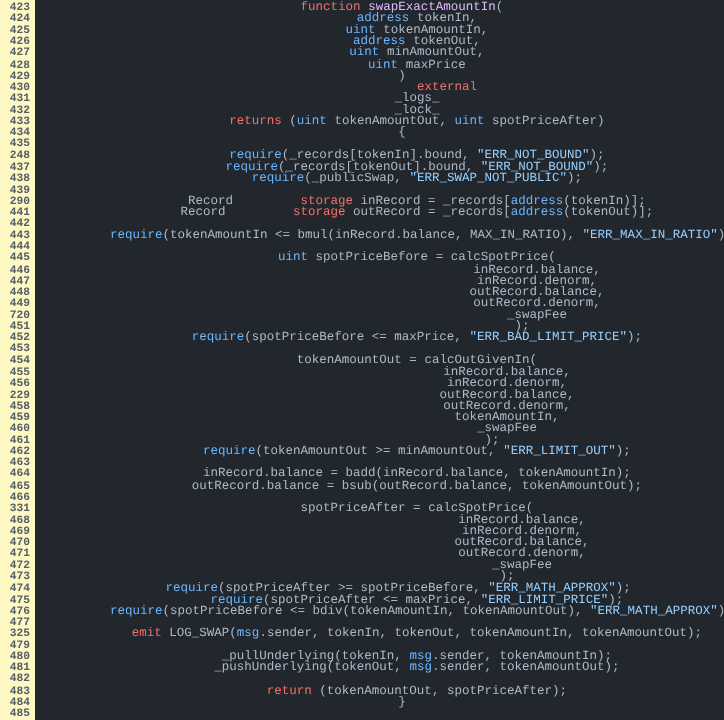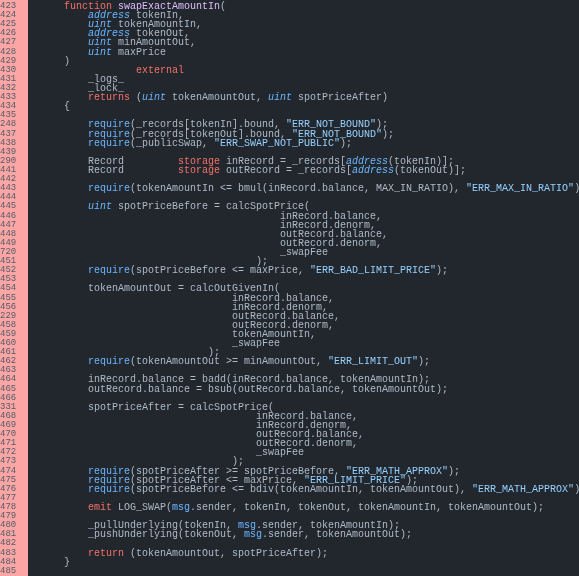--- a/index.html
+++ b/index.html
@@ -8,46 +8,49 @@
   font-family: 'SFMono-Regular', Consolas, 'Liberation Mono', Menlo, monospace;
   font-size: 10px;
   line-height: 1.0;
   width: 579px;
   height: 576px;
   overflow: hidden;
   display: flex;
 }
 .gutter {
   width: 28px;
-  background: #fca5a5;
+  background: #fef9c3;
   color: #545d68;
+  text-align: right;
   padding: 2px 4px 2px 0;
   user-select: none;
   flex-shrink: 0;
+  font-weight: bold;
 }
 .gutter-line {
   height: 9.12px;
   line-height: 9.12px;
   font-size: 9px;
 }
 .code {
   flex: 1;
   padding: 2px 0 2px 12px;
   color: #adbac7;
   white-space: pre;
   overflow: hidden;
+  text-align: center;
 }
 .code-line {
   height: 9.12px;
   line-height: 9.12px;
 }
 .kw-func { color: #f47067; }
 .kw-storage { color: #f47067; margin-left: 48px; }
 .kw-ctrl { color: #f47067; }
-.type { color: #6cb6ff; font-style: italic; }
+.type { color: #6cb6ff; }
 .fn-name { color: #dcbdfb; }
 .string { color: #96d0ff; }
 .builtin { color: #6cb6ff; }
 .var { color: #adbac7; }
 .punc { color: #adbac7; }
 </style>
 </head>
 <body>
 
 <div class="gutter" id="gutter">
@@ -99,21 +102,21 @@
     <div class="gutter-line">468</div>
     <div class="gutter-line">469</div>
     <div class="gutter-line">470</div>
     <div class="gutter-line">471</div>
     <div class="gutter-line">472</div>
     <div class="gutter-line">473</div>
     <div class="gutter-line">474</div>
     <div class="gutter-line">475</div>
     <div class="gutter-line">476</div>
     <div class="gutter-line">477</div>
-    <div class="gutter-line">478</div>
+    <div class="gutter-line">325</div>
     <div class="gutter-line">479</div>
     <div class="gutter-line">480</div>
     <div class="gutter-line">481</div>
     <div class="gutter-line">482</div>
     <div class="gutter-line">483</div>
     <div class="gutter-line">484</div>
     <div class="gutter-line">485</div>
   </div>
 <div class="code" id="code"><div class="code-line">    <span class="kw-func">function</span><span class="punc"> </span><span class="fn-name">swapExactAmountIn</span><span class="punc">(</span></div><div class="code-line">        <span class="type">address</span><span class="punc"> tokenIn,</span></div><div class="code-line">        <span class="type">uint</span><span class="punc"> tokenAmountIn,</span></div><div class="code-line">        <span class="type">address</span><span class="punc"> tokenOut,</span></div><div class="code-line">        <span class="type">uint</span><span class="punc"> minAmountOut,</span></div><div class="code-line">        <span class="type">uint</span><span class="punc"> maxPrice</span></div><div class="code-line">    <span class="punc">)</span></div><div class="code-line">        <span class="kw-storage">external</span></div><div class="code-line">        <span class="var">_logs_</span></div><div class="code-line">        <span class="var">_lock_</span></div><div class="code-line">        <span class="kw-ctrl">returns</span><span class="punc"> (</span><span class="type">uint</span><span class="punc"> tokenAmountOut, </span><span class="type">uint</span><span class="punc"> spotPriceAfter)</span></div><div class="code-line">    <span class="punc">{</span></div><div class="code-line"></div><div class="code-line">        <span class="builtin">require</span><span class="punc">(_records[tokenIn].bound, </span><span class="string">"ERR_NOT_BOUND"</span><span class="punc">);</span></div><div class="code-line">        <span class="builtin">require</span><span class="punc">(_records[tokenOut].bound, </span><span class="string">"ERR_NOT_BOUND"</span><span class="punc">);</span></div><div class="code-line">        <span class="builtin">require</span><span class="punc">(_publicSwap, </span><span class="string">"ERR_SWAP_NOT_PUBLIC"</span><span class="punc">);</span></div><div class="code-line"></div><div class="code-line">        <span class="var">Record </span><span class="kw-storage">storage</span><span class="punc"> inRecord = _records[</span><span class="type">address</span><span class="punc">(tokenIn)];</span></div><div class="code-line">        <span class="var">Record </span><span class="kw-storage">storage</span><span class="punc"> outRecord = _records[</span><span class="type">address</span><span class="punc">(tokenOut)];</span></div><div class="code-line"></div><div class="code-line">        <span class="builtin">require</span><span class="punc">(tokenAmountIn &lt;= bmul(inRecord.balance, MAX_IN_RATIO), </span><span class="string">"ERR_MAX_IN_RATIO"</span><span class="punc">);</span></div><div class="code-line"></div><div class="code-line">        <span class="type">uint</span><span class="punc"> spotPriceBefore = calcSpotPrice(</span></div><div class="code-line">                                        <span class="punc">inRecord.balance,</span></div><div class="code-line">                                        <span class="punc">inRecord.denorm,</span></div><div class="code-line">                                        <span class="punc">outRecord.balance,</span></div><div class="code-line">                                        <span class="punc">outRecord.denorm,</span></div><div class="code-line">                                        <span class="punc">_swapFee</span></div><div class="code-line">                                    <span class="punc">);</span></div><div class="code-line">        <span class="builtin">require</span><span class="punc">(spotPriceBefore &lt;= maxPrice, </span><span class="string">"ERR_BAD_LIMIT_PRICE"</span><span class="punc">);</span></div><div class="code-line"></div><div class="code-line">        <span class="punc">tokenAmountOut = calcOutGivenIn(</span></div><div class="code-line">                                <span class="punc">inRecord.balance,</span></div><div class="code-line">                                <span class="punc">inRecord.denorm,</span></div><div class="code-line">                                <span class="punc">outRecord.balance,</span></div><div class="code-line">                                <span class="punc">outRecord.denorm,</span></div><div class="code-line">                                <span class="punc">tokenAmountIn,</span></div><div class="code-line">                                <span class="punc">_swapFee</span></div><div class="code-line">                            <span class="punc">);</span></div><div class="code-line">        <span class="builtin">require</span><span class="punc">(tokenAmountOut &gt;= minAmountOut, </span><span class="string">"ERR_LIMIT_OUT"</span><span class="punc">);</span></div><div class="code-line"></div><div class="code-line">        <span class="punc">inRecord.balance = badd(inRecord.balance, tokenAmountIn);</span></div><div class="code-line">        <span class="punc">outRecord.balance = bsub(outRecord.balance, tokenAmountOut);</span></div><div class="code-line"></div><div class="code-line">        <span class="punc">spotPriceAfter = calcSpotPrice(</span></div><div class="code-line">                                    <span class="punc">inRecord.balance,</span></div><div class="code-line">                                    <span class="punc">inRecord.denorm,</span></div><div class="code-line">                                    <span class="punc">outRecord.balance,</span></div><div class="code-line">                                    <span class="punc">outRecord.denorm,</span></div><div class="code-line">                                    <span class="punc">_swapFee</span></div><div class="code-line">                                <span class="punc">);</span></div><div class="code-line">        <span class="builtin">require</span><span class="punc">(spotPriceAfter &gt;= spotPriceBefore, </span><span class="string">"ERR_MATH_APPROX"</span><span class="punc">);     </span></div><div class="code-line">        <span class="builtin">require</span><span class="punc">(spotPriceAfter &lt;= maxPrice, </span><span class="string">"ERR_LIMIT_PRICE"</span><span class="punc">);</span></div><div class="code-line">        <span class="builtin">require</span><span class="punc">(spotPriceBefore &lt;= bdiv(tokenAmountIn, tokenAmountOut), </span><span class="string">"ERR_MATH_APPROX"</span><span class="punc">);</span></div><div class="code-line"></div><div class="code-line">        <span class="kw-ctrl">emit</span><span class="punc"> LOG_SWAP(</span><span class="builtin">msg</span><span class="punc">.sender, tokenIn, tokenOut, tokenAmountIn, tokenAmountOut);</span></div><div class="code-line"></div><div class="code-line">        <span class="punc">_pullUnderlying(tokenIn, </span><span class="builtin">msg</span><span class="punc">.sender, tokenAmountIn);</span></div><div class="code-line">        <span class="punc">_pushUnderlying(tokenOut, </span><span class="builtin">msg</span><span class="punc">.sender, tokenAmountOut);</span></div><div class="code-line"></div><div class="code-line">        <span class="kw-ctrl">return</span><span class="punc"> (tokenAmountOut, spotPriceAfter);</span></div><div class="code-line">    <span class="punc">}</span></div><div class="code-line"></div></div>
 

